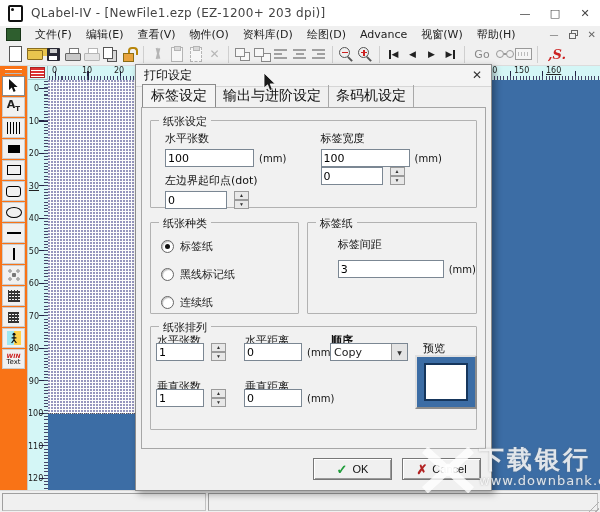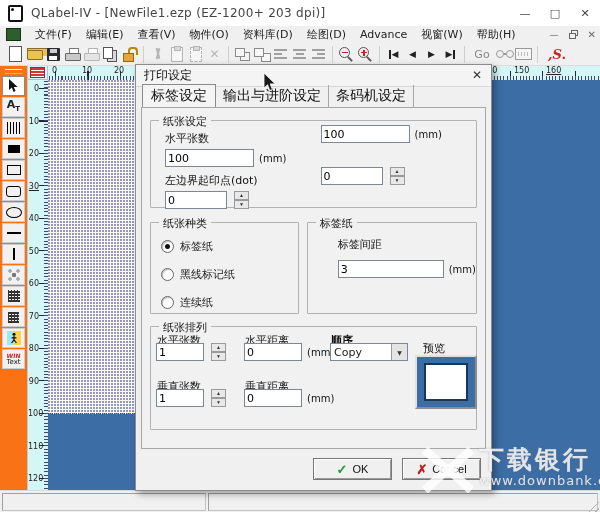--- a/index.html
+++ b/index.html
@@ -480,20 +480,21 @@
       <div class="grp g1">
         <span class="legend">纸张设定</span>
         <div>
           <span class="fldlbl">水平张数</span>
           <span class="ctlrow">
             <input class="txtin" style="width: 83px;" value="100">
             <span class="unit">(mm)</span>
           </span>
         </div>
         <div>
+          <span class="fldlbl">标签宽度</span>
           <span class="ctlrow">
             <input class="txtin" style="width: 83px;" value="100">
             <span class="unit">(mm)</span>
           </span>
         </div>
         <div>
           <span class="fldlbl">左边界起印点(dot)</span>
           <span class="ctlrow spinbox">
             <input class="txtin" style="width: 56px;" value="0">
             <span class="spin">

